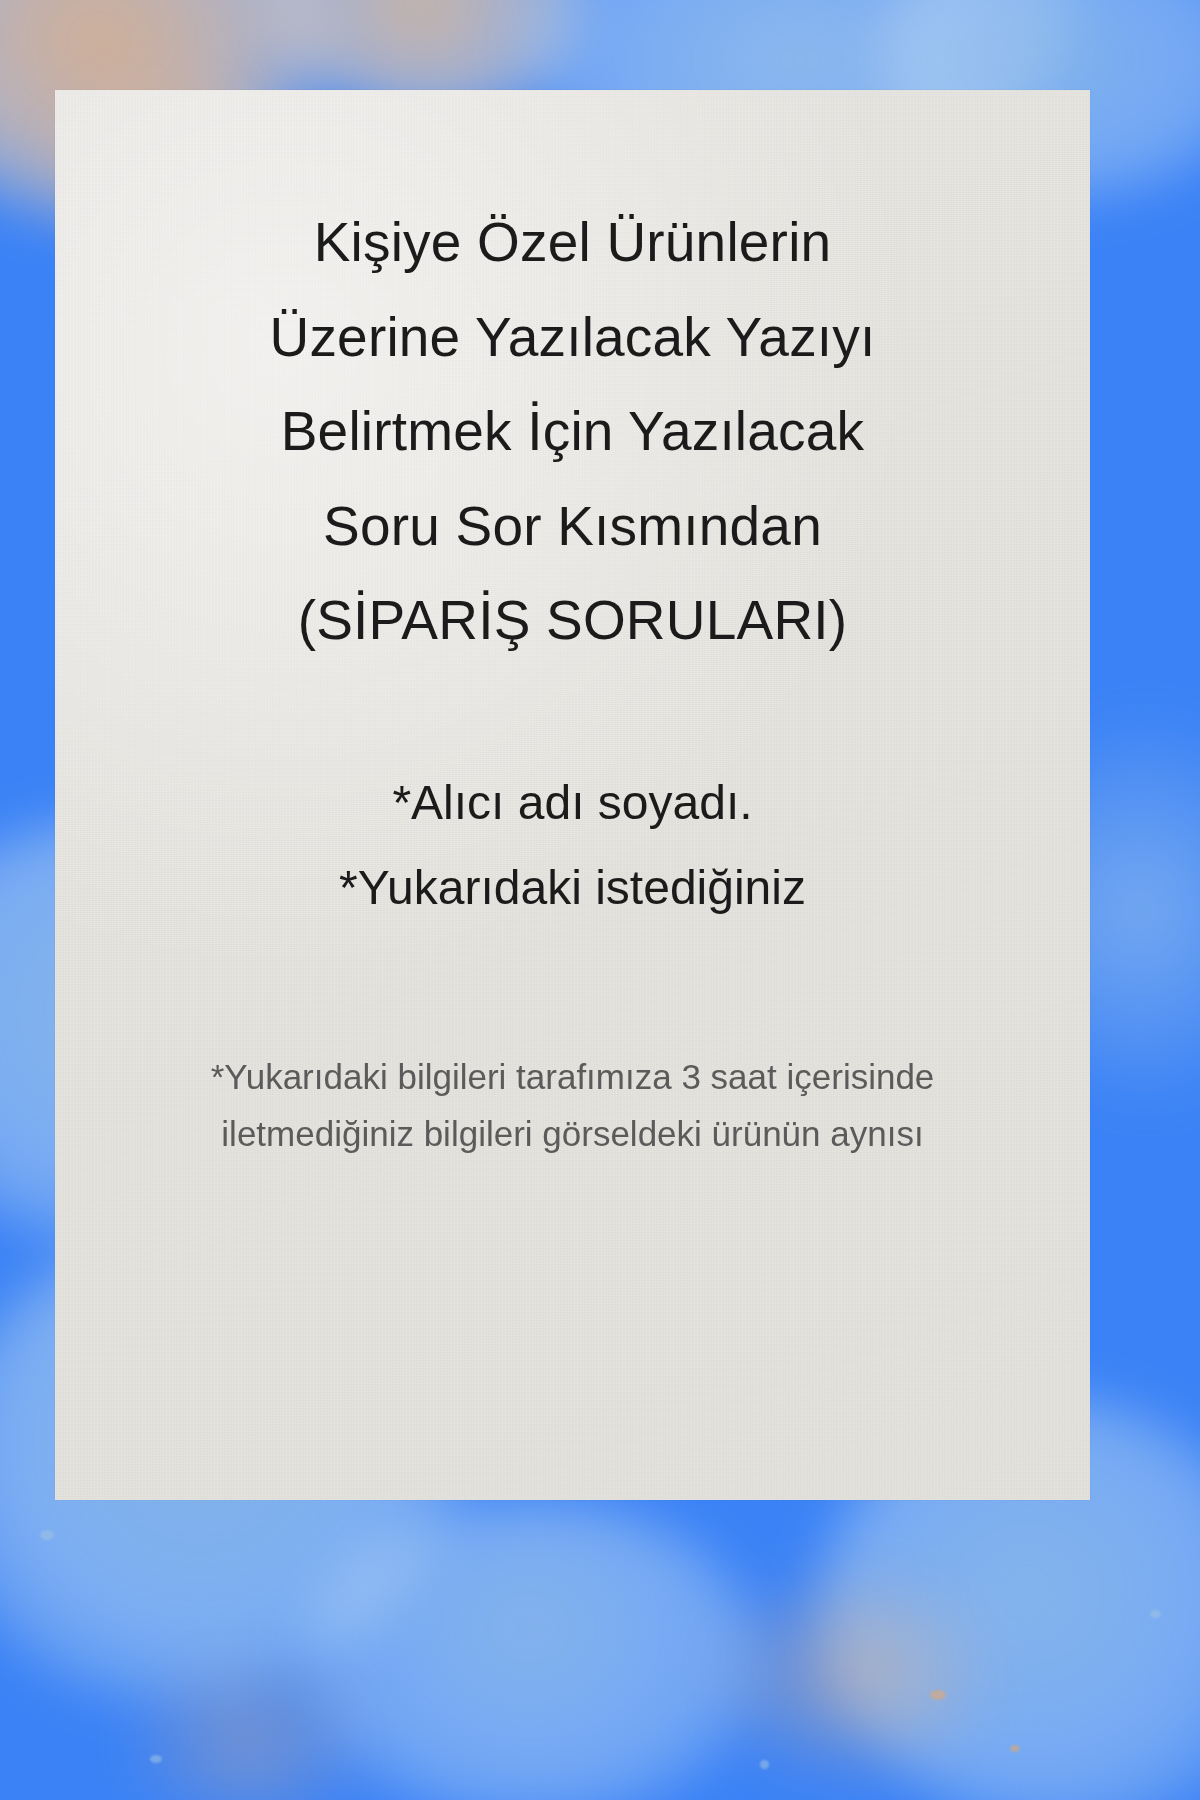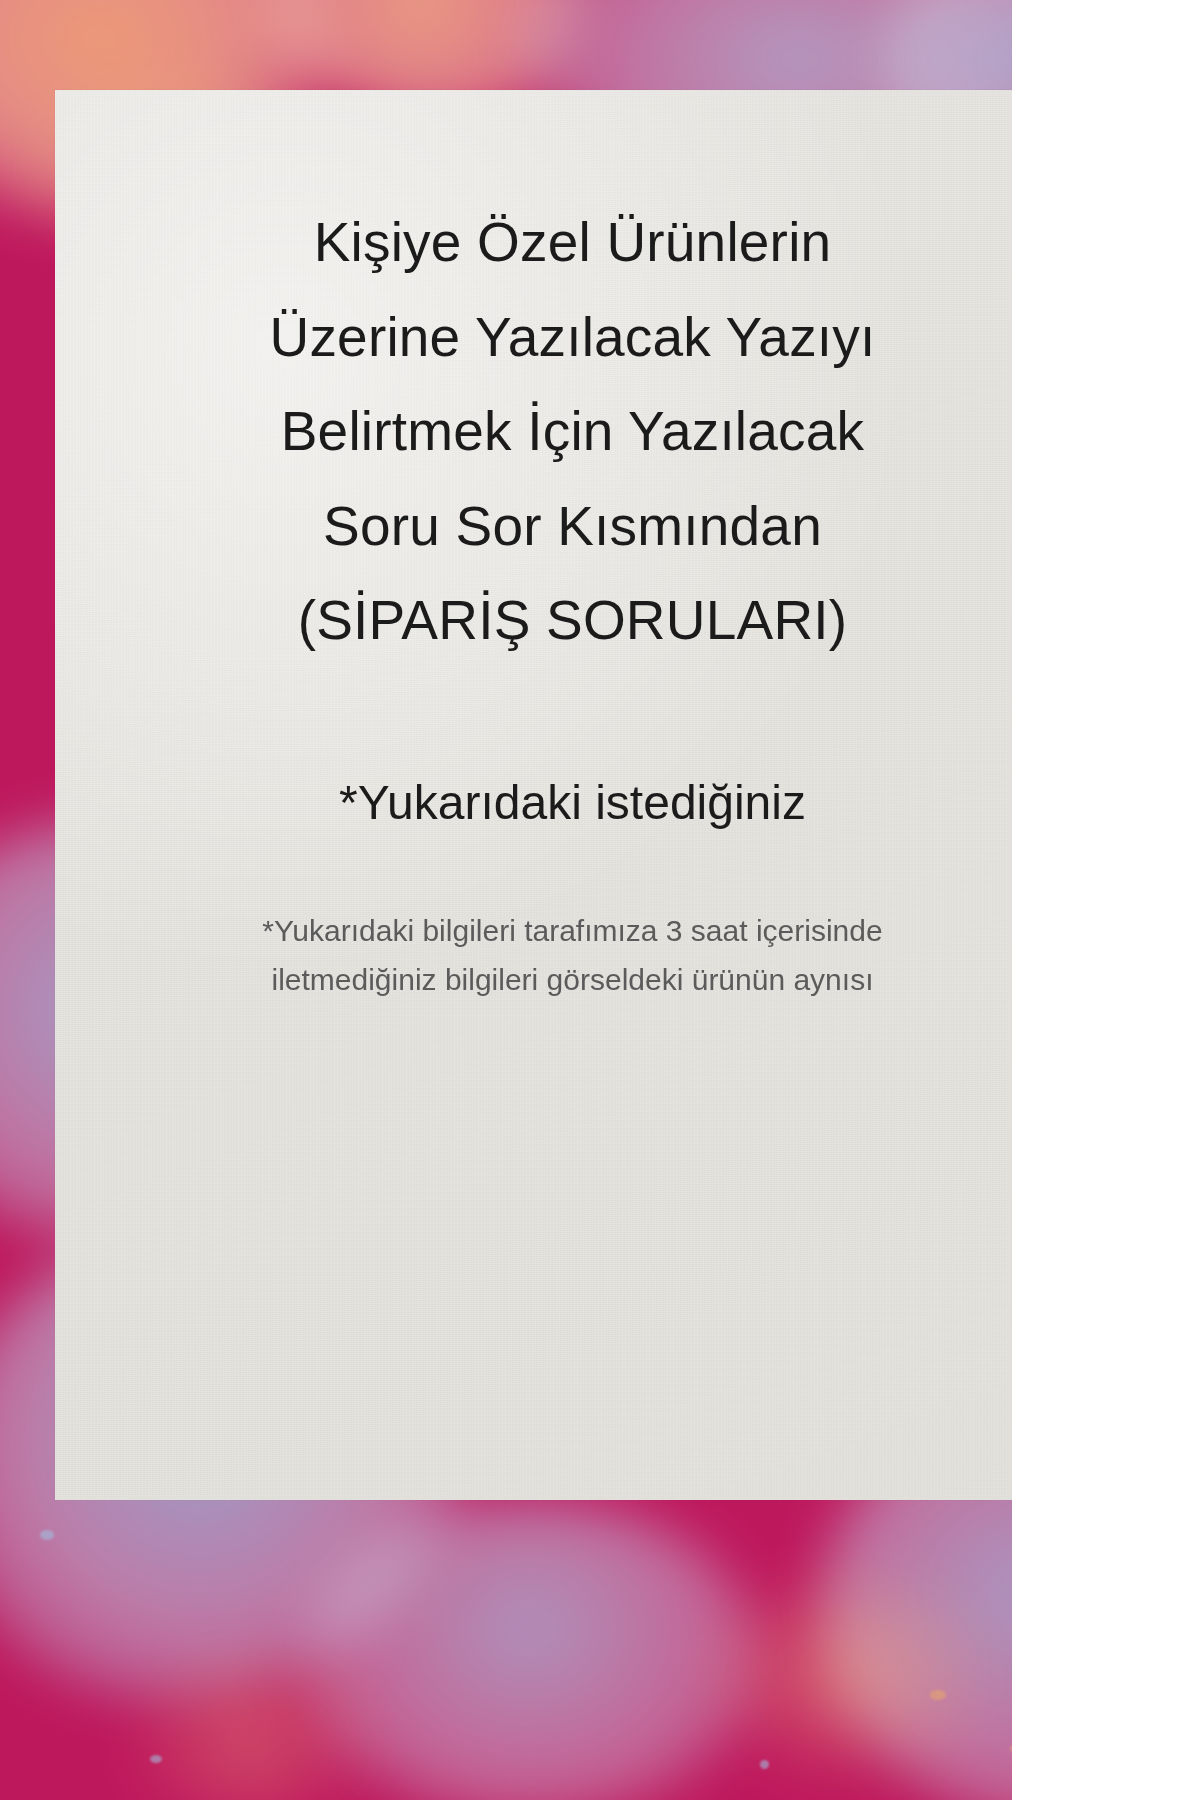--- a/index.html
+++ b/index.html
@@ -9,23 +9,23 @@
   body {
     width: 1200px;
     height: 1800px;
     background: #ffffff;
     font-family: "Liberation Sans", sans-serif;
     overflow: hidden;
   }
 
   #poster {
     position: relative;
-    width: 1012px;
+    width: 1200px;
     height: 1800px;
-    background: #be185d;
+    background: #3b82f6;
     overflow: hidden;
   }
 
   
   .bg-layer {
     position: absolute;
     inset: 0;
     overflow: hidden;
   }
   .blob {
@@ -155,24 +155,24 @@
     color: #1b1b1b;
     font-size: 48px;
     line-height: 1.78;
     font-weight: 400;
     margin: 0;
   }
   .details .line { display: block; }
   .details b { font-weight: 700; }
 
   .footnote {
-    margin: 62px auto 0 auto;
+    margin: 118px auto 0 auto;
     width: 880px;
     color: #5b5b5b;
-    font-size: 30px;
+    font-size: 35px;
     line-height: 1.62;
     font-weight: 400;
   }
   .footnote .line { display: block; }
 </style>
 </head>
 <body>
 
 <div id="poster">
 
@@ -205,20 +205,21 @@
         <span class="line">Kişiye Özel Ürünlerin</span>
         <span class="line">Üzerine Yazılacak Yazıyı</span>
         <span class="line">Belirtmek İçin Yazılacak</span>
         <span class="line">Soru Sor Kısmından</span>
         <span class="line">(SİPARİŞ SORULARI)</span>
       </div>
 
       <div class="spacer"></div>
 
       <div class="details">
+        <span class="line">*Alıcı adı soyadı.</span>
         <span class="line">*Yukarıdaki istediğiniz</span>
       </div>
 
       <div class="footnote">
         <span class="line">*Yukarıdaki bilgileri tarafımıza 3 saat içerisinde</span>
         <span class="line">iletmediğiniz bilgileri görseldeki ürünün aynısı</span>
       </div>
 
     </div>
   </div>

